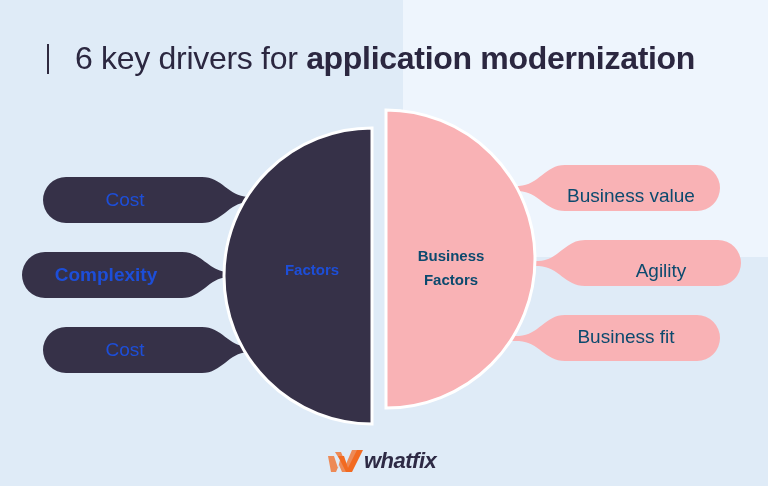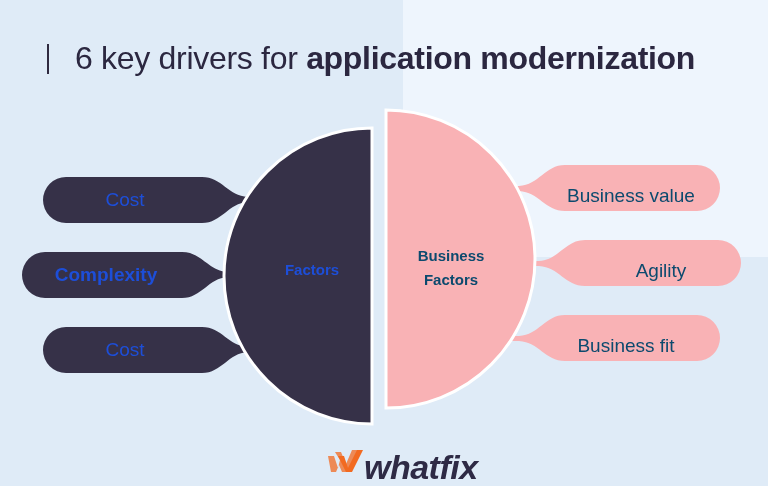--- a/index.html
+++ b/index.html
@@ -8,21 +8,21 @@
   .bg-light { position: absolute; left: 403px; top: 0; width: 365px; height: 257px; background: #eef5fd; }
   .title-bar { position: absolute; left: 47px; top: 44px; width: 2px; height: 30px; background: #2f2a40; }
   .title { position: absolute; left: 75px; top: 40px; font-size: 32px; color: #2b2740; letter-spacing: -0.3px; white-space: nowrap; }
   .title b { font-weight: 700; }
   svg.diagram { position: absolute; left: 0; top: 0; }
   .pill-text { position: absolute; font-size: 19px; text-align: center; white-space: nowrap; }
   .dark-t { color: #1d4ed8; }
   .pink-t { color: #0c4a6e; margin-top: 8px; }
   .center-text { position: absolute; font-weight: 700; font-size: 15px; text-align: center; line-height: 24px; }
   .logo { position: absolute; left: 328px; top: 447px; display: flex; align-items: center; }
-  .logo-word { font-size: 34px; font-weight: 700; font-style: italic; color: #2e2a45; letter-spacing: -0.5px; margin-left: -2px; }
+  .logo-word { font-size: 22px; font-weight: 700; font-style: italic; color: #2e2a45; letter-spacing: -0.5px; margin-left: -2px; }
 </style>
 </head>
 <body>
 
 <div class="bg-light"></div>
 
 <div class="title-bar"></div>
 <div class="title"><span>6 key drivers for </span><b>application modernization</b></div>
 
 <svg class="diagram" width="768" height="486" viewBox="0 0 768 486">
@@ -63,17 +63,17 @@
   <div>Factors</div>
 </div>
 
 <div class="center-text pink-t" style="left:396px;top:236px;width:110px;">
   <div>Business</div>
   <div>Factors</div>
 </div>
 
 <div class="pill-text pink-t" style="left:552px;top:177px;width:158px;">Business value</div>
 <div class="pill-text pink-t" style="left:602px;top:252px;width:118px;">Agility</div>
-<div class="pill-text pink-t" style="left:560px;top:327px;width:132px;">Business fit</div>
+<div class="pill-text pink-t" style="left:560px;top:318px;width:132px;">Business fit</div>
 
 <div class="logo" style="left:366px;top:448px;">
   <span class="logo-word">whatfix</span>
 </div>
 
 </body></html>

